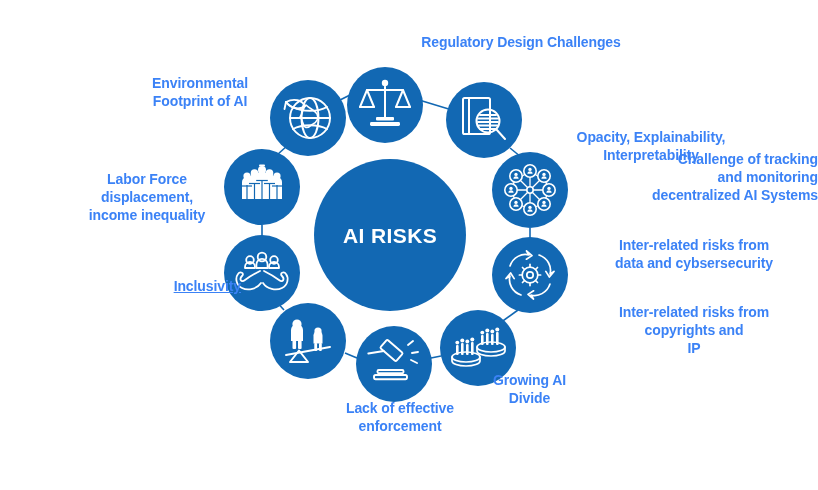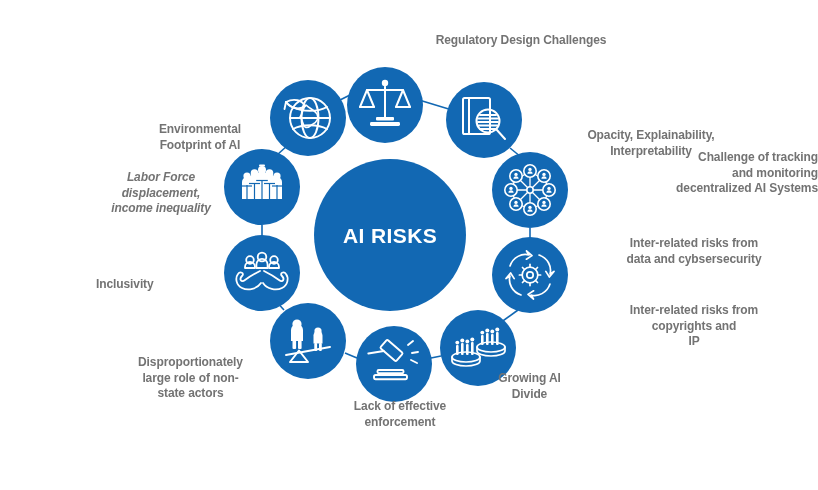--- a/index.html
+++ b/index.html
@@ -8,23 +8,23 @@
     background:#ffffff;
     font-family:"Liberation Sans", sans-serif;
     overflow:hidden;
     position:relative;
   }
   #stage{position:absolute;left:0;top:0;width:818px;height:490px;}
   svg.diagram{position:absolute;left:0;top:0;width:818px;height:490px;display:block;}
 
   .label{
     position:absolute;
-    color:#737373;
+    color:#3b82f6;
     font-weight:bold;
-    font-size:12px;
+    font-size:14px;
     line-height:1.30;
     letter-spacing:-0.1px;
     white-space:pre-line;
   }
   .lbl-center{text-align:center;}
   .lbl-right{text-align:center;}
   .lbl-left{text-align:center;}
 
   .center-text{
     fill:#ffffff;
@@ -324,26 +324,23 @@
   <div class="label lbl-right" style="left:570px;top:303px;width:248px;text-align:center;">Inter-related risks from
 copyrights and
 IP</div>
 
   <div class="label lbl-center" style="left:320px;top:399px;width:160px;text-align:center;">Lack of effective
 enforcement</div>
 
   <div class="label lbl-center" style="left:462px;top:371px;width:135px;text-align:center;">Growing AI
 Divide</div>
 
-  <div class="label lbl-left" style="left:108px;top:355px;width:165px;text-align:center;">Disproportionately
-large role of non-
-state actors</div>
-
-  <div class="label lbl-left" style="left:96px;top:277px;width:145px;text-align:left;">Inclusivity</div>
-
-  <div class="label lbl-left" style="left:76px;top:170px;width:170px;text-align:center;font-style:italic;">Labor Force
+
+  <div class="label lbl-left" style="left:96px;top:277px;width:145px;text-align:right;text-decoration:underline;">Inclusivity</div>
+
+  <div class="label lbl-left" style="left:62px;top:170px;width:170px;text-align:center;">Labor Force
 displacement,
 income inequality</div>
 
-  <div class="label lbl-left" style="left:120px;top:74px;width:160px;text-align:center;margin-top:48px;">Environmental
+  <div class="label lbl-left" style="left:120px;top:74px;width:160px;text-align:center;">Environmental
 Footprint of AI</div>
 
 </div>
 
 </body></html>

